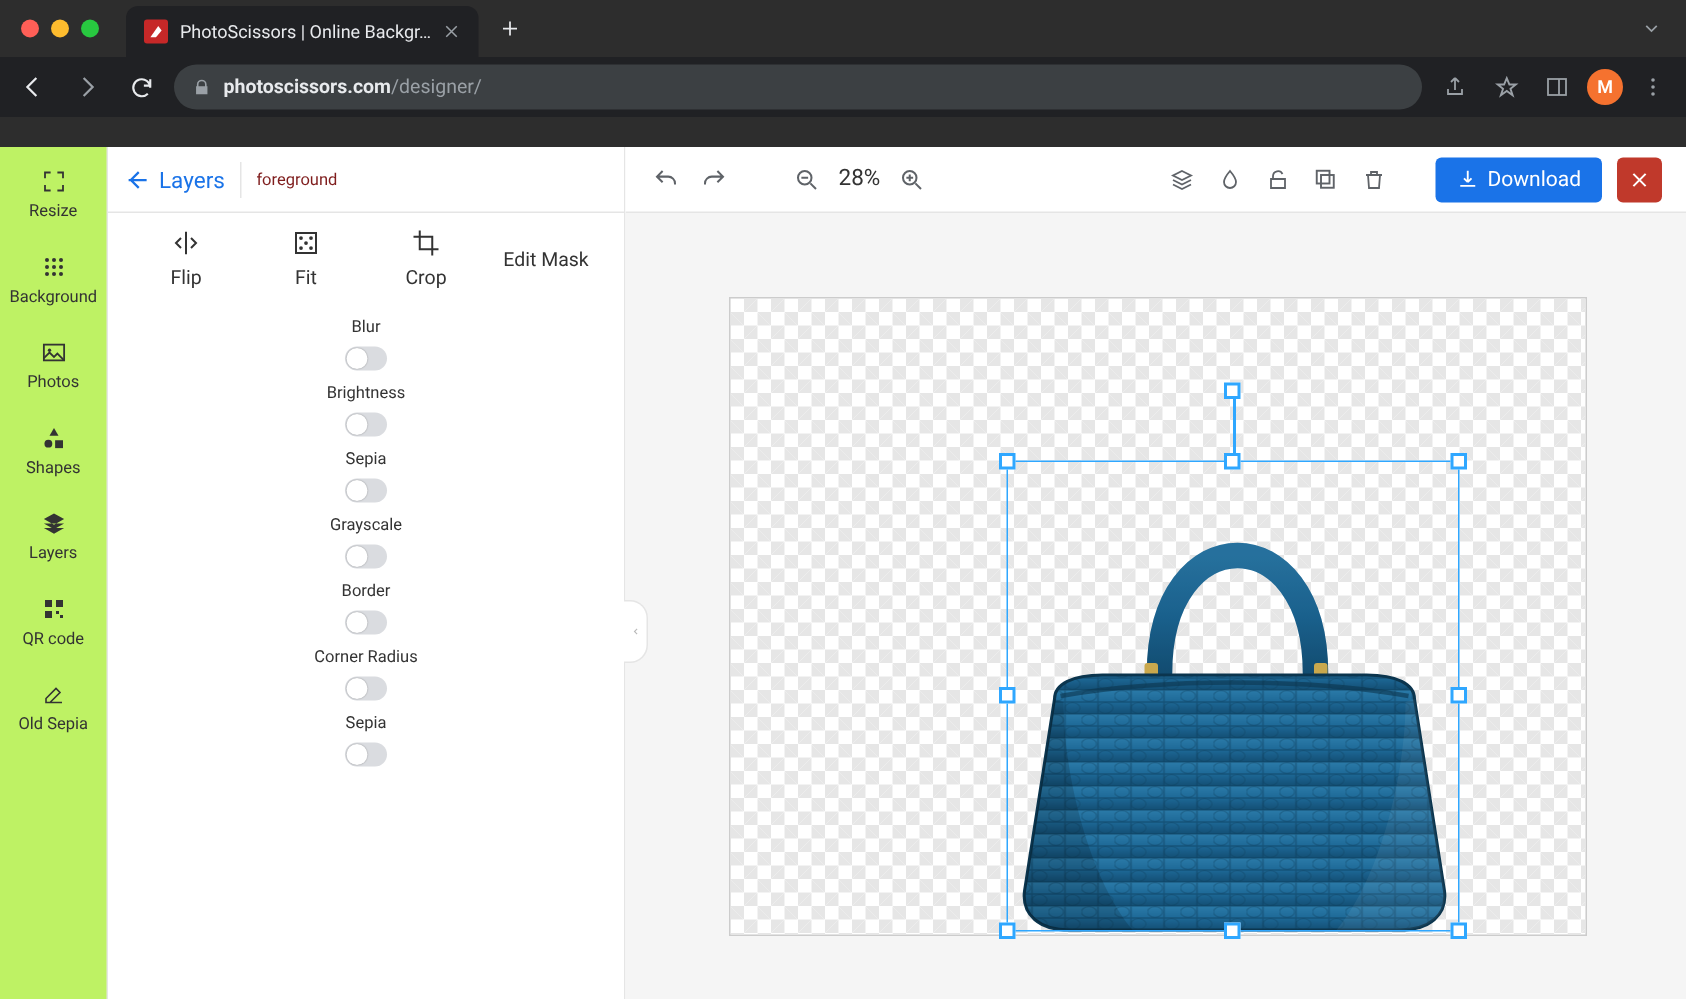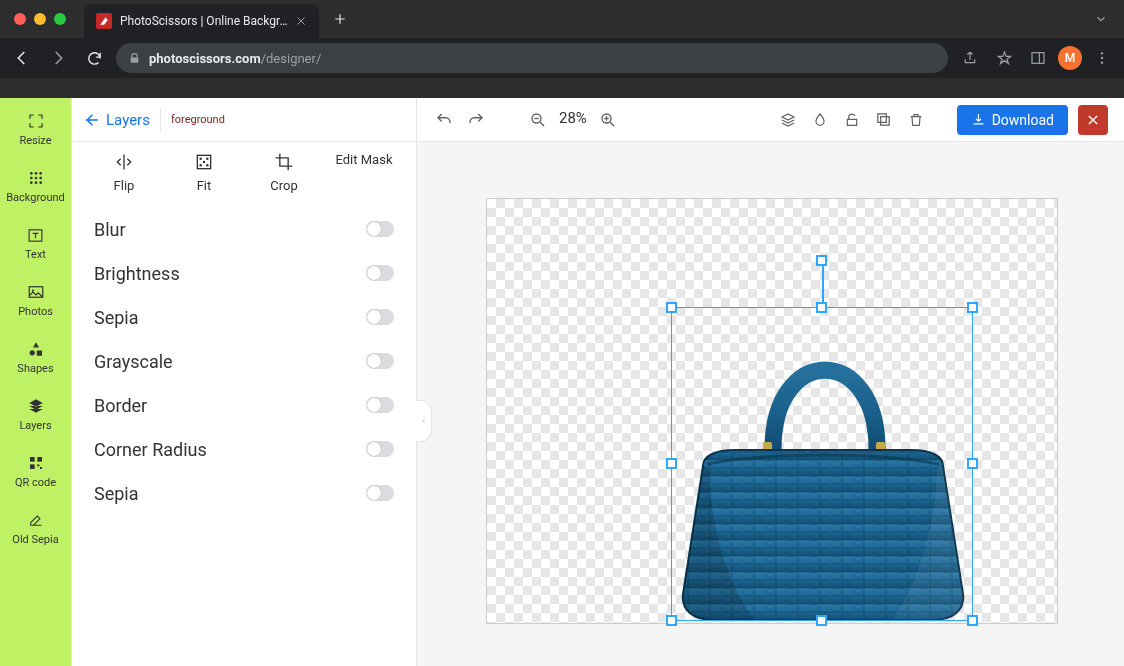--- a/index.html
+++ b/index.html
@@ -36,21 +36,21 @@
 
     .panel{width:345px; border-right:1px solid #e5e5e5; background:#fff; display:flex;flex-direction:column;}
     .panel-head{height:44px; border-bottom:1px solid #e5e5e5; display:flex; align-items:center; padding:0 10px; gap:10px;}
     .back-layers{display:flex;align-items:center;gap:6px;color:#1a73e8;font-size:15px;}
     .divider-v{width:1px;height:24px;background:#e5e5e5;}
     .layer-name{font-size:11px;color:#7f1d1d;}
     .tool-row{display:flex; justify-content:space-around; padding:10px 12px 18px 12px;}
     .tool{display:flex;flex-direction:column;align-items:center;gap:6px;font-size:13px;color:#333;width:64px;}
     .tool.editmask{line-height:1.2;text-align:center;}
     .toggles{padding:0 22px; display:flex; flex-direction:column; gap:8px;}
-    .toggle-row{display:flex;align-items:center;justify-content:space-between;height:36px;font-size:18px;color:#333;}
+    .toggle-row{display:flex;align-items:center;justify-content:space-between;height:36px;font-size:11px;color:#333;flex-direction:column;}
     .switch{width:28px;height:16px;border-radius:10px;background:#dadce0;position:relative;}
     .switch::after{content:"";position:absolute;width:14px;height:14px;border-radius:50%;background:#fff;top:1px;left:1px;box-shadow:0 0 1px rgba(0,0,0,0.4);}
 
     .canvas-area{flex:1;background:#f5f5f5;position:relative;display:flex;flex-direction:column;}
     .canvas-toolbar{height:44px;background:#fff;border-bottom:1px solid #e5e5e5;display:flex;align-items:center;padding:0 16px;gap:10px;}
     .tb-group{display:flex;align-items:flex-start;gap:10px;}
     .tb-ic{width:22px;height:22px;display:flex;align-items:center;justify-content:center;color:#5f6368;}
     .zoom-label{font-size:15px;color:#333;}
     .spacer{flex:1;}
     .download-btn{background:#1a73e8;color:#fff;border-radius:4px;height:30px;padding:0 14px;display:flex;align-items:center;gap:6px;font-size:14px;}
@@ -187,29 +187,20 @@
               <circle cx="5" cy="19" r="2"></circle>
               <circle cx="12" cy="19" r="2"></circle>
               <circle cx="19" cy="19" r="2"></circle>
             </g>
           </svg>
         </span>
       <span>Background</span>
     </div>
     <div class="sb-item">
       <span class="ic">
-          <svg width="17" height="17" viewBox="0 0 24 24">
-            <rect x="3" y="4" width="18" height="16" stroke="#333" stroke-width="1.6" fill="none"></rect>
-            <path stroke="#333" stroke-width="1.6" d="M8 9h8M12 9v7"></path>
-          </svg>
-        </span>
-      <span>Text</span>
-    </div>
-    <div class="sb-item">
-      <span class="ic">
           <svg width="18" height="18" viewBox="0 0 24 24">
             <rect x="3" y="5" width="18" height="14" stroke="#333" stroke-width="1.6" fill="none"></rect>
             <circle cx="8" cy="10" r="1.5" fill="#333"></circle>
             <path stroke="#333" stroke-width="1.6" fill="none" d="M3 17l5-5 4 4 3-3 6 6"></path>
           </svg>
         </span>
       <span>Photos</span>
     </div>
     <div class="sb-item">
       <span class="ic">
@@ -281,21 +272,21 @@
           </svg>
         <span>Fit</span>
       </div>
       <div class="tool">
         <svg width="20" height="20" viewBox="0 0 24 24">
             <path stroke="#333" stroke-width="1.6" fill="none" d="M7 2v15h15M2 7h15v15"></path>
           </svg>
         <span>Crop</span>
       </div>
       <div class="tool editmask">
-        <span style="white-space:pre-line;">Edit Mask</span>
+        <span style="white-space:pre-line;margin-top:14px;">Edit Mask</span>
       </div>
     </div>
 
     <div class="toggles">
       <div class="toggle-row">
         <span>Blur</span>
         <span class="switch"></span>
       </div>
       <div class="toggle-row">
         <span>Brightness</span>

